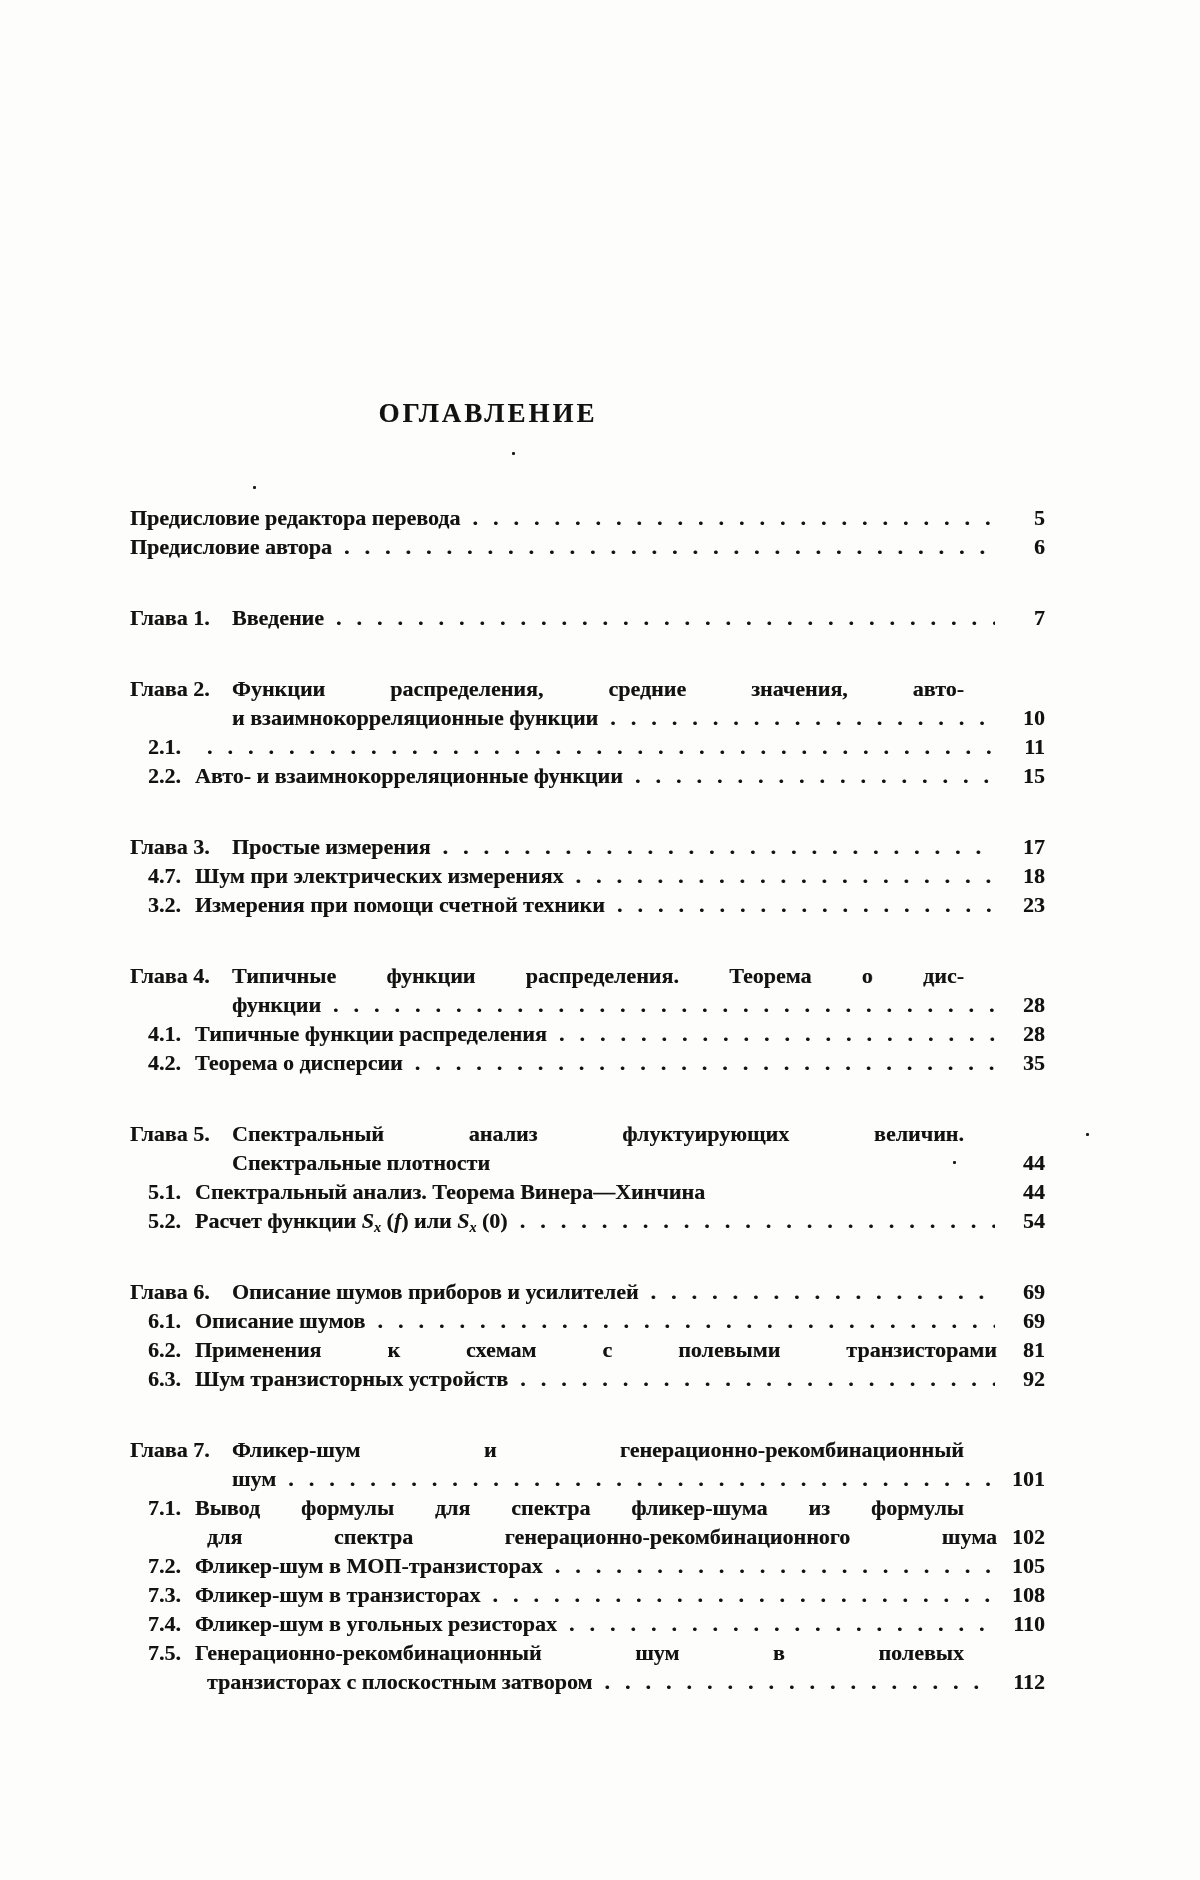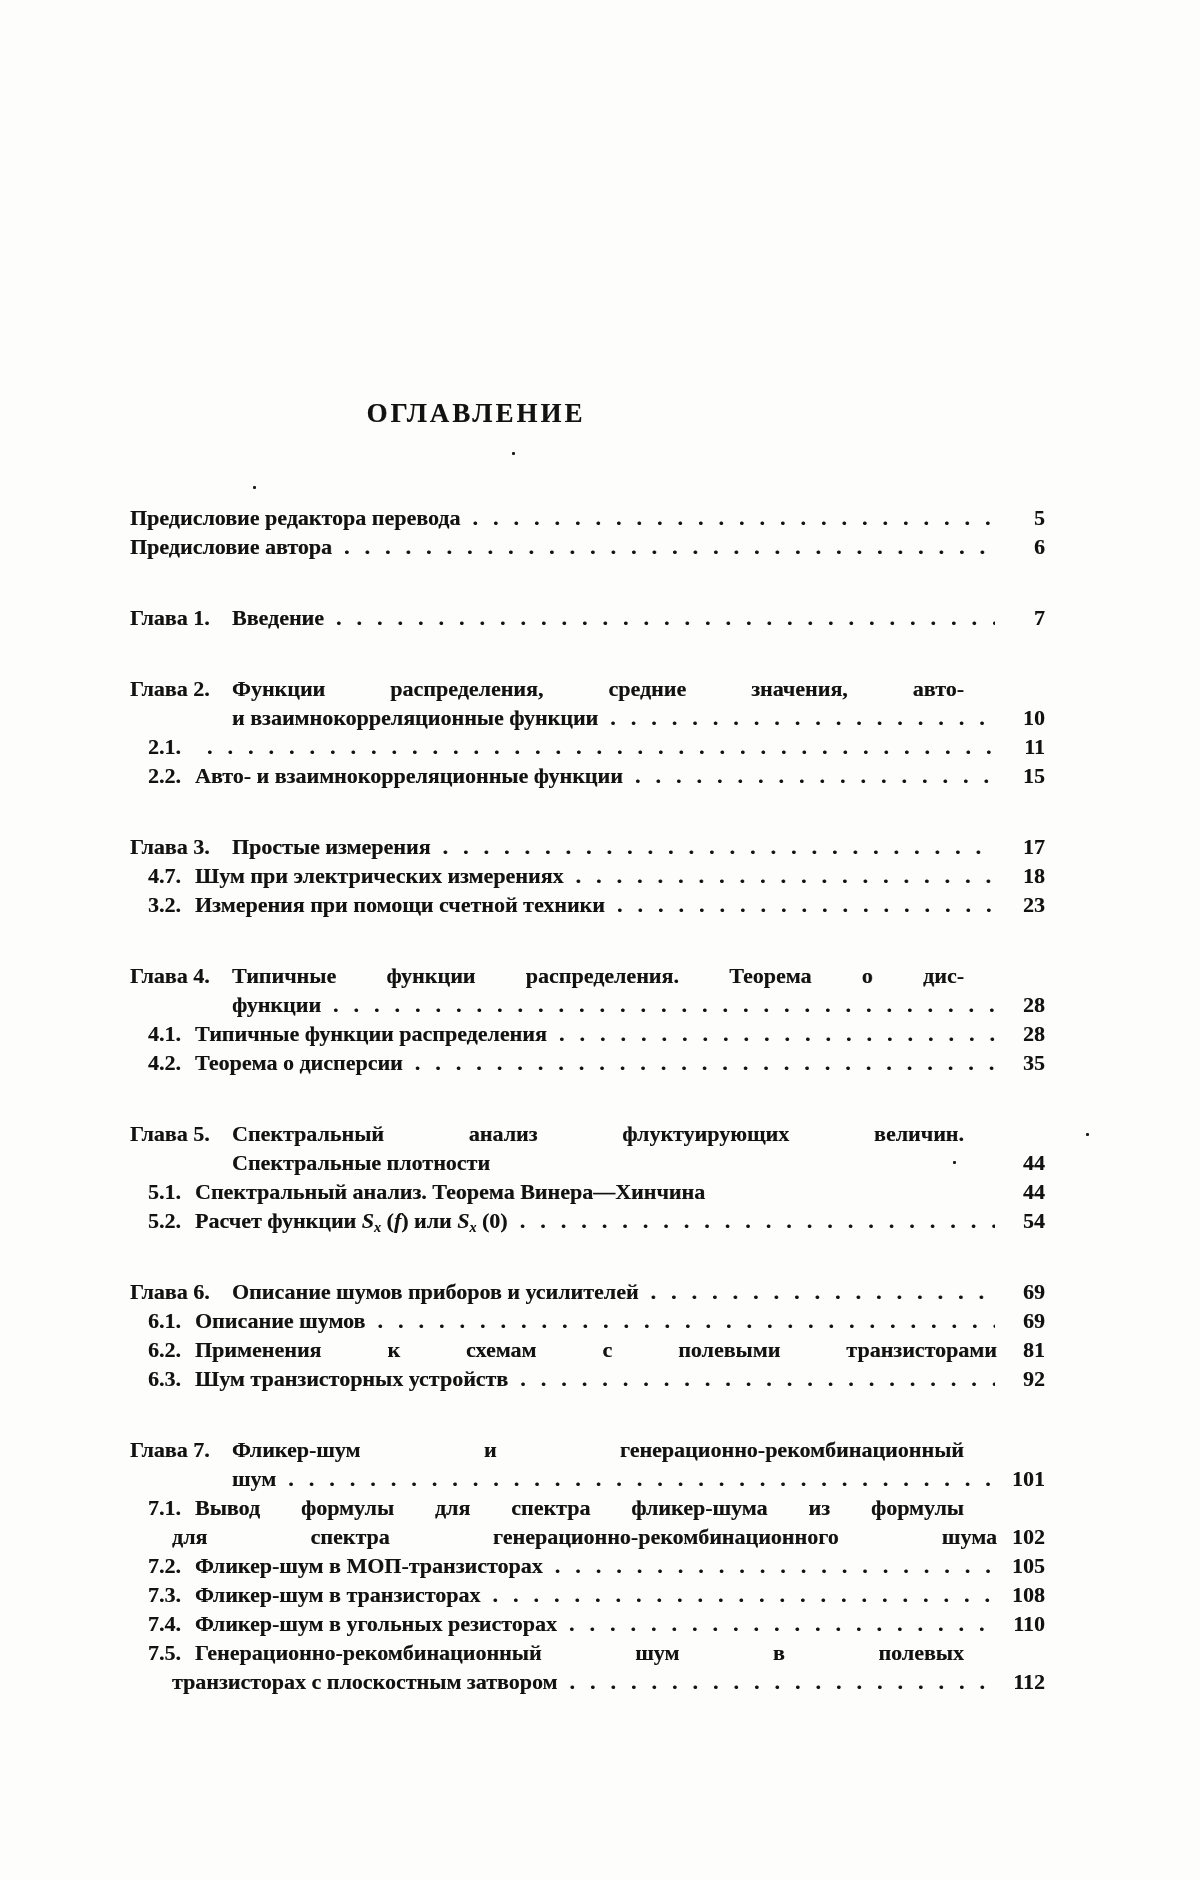--- a/index.html
+++ b/index.html
@@ -7,36 +7,36 @@
     position:relative;
     width:1200px; height:1880px;
     background:#fdfdfb;
     font-family:"Liberation Serif", serif;
     font-weight:700;
     color:#121212;
     overflow:hidden;
     text-shadow: 0.3px 0.3px 0 rgba(0,0,0,0.45);
   }
   .title {
-    position:absolute; top:398px; left:0; width:952px;
+    position:absolute; top:398px; left:12px; width:952px;
     text-align:center;
     font-size:27px; letter-spacing:3px;
   }
   .toc {
     position:absolute; left:130px; top:505px; width:915px;
     font-size:22px;
   }
   .row { display:flex; align-items:flex-start; height:29px; }
   .row.group { margin-top:42px; }
 
   .row.chapter .lbl { flex:0 0 102px; white-space:nowrap; }
   .row.chapter_cont { padding-left:102px; }
   .row.section { margin-left:18px; }
   .row.section .lbl { flex:0 0 47px; white-space:nowrap; }
-  .row.section_cont { margin-left:42px; }
+  .row.section_cont { margin-left:77px; }
 
   .txt { white-space:nowrap; }
   .txt.fill {
     flex:1 1 auto;
     white-space:normal;
     text-align:justify;
     text-align-last:justify;
   }
   .txt.fill.nopg { margin-right:33px; }
 

